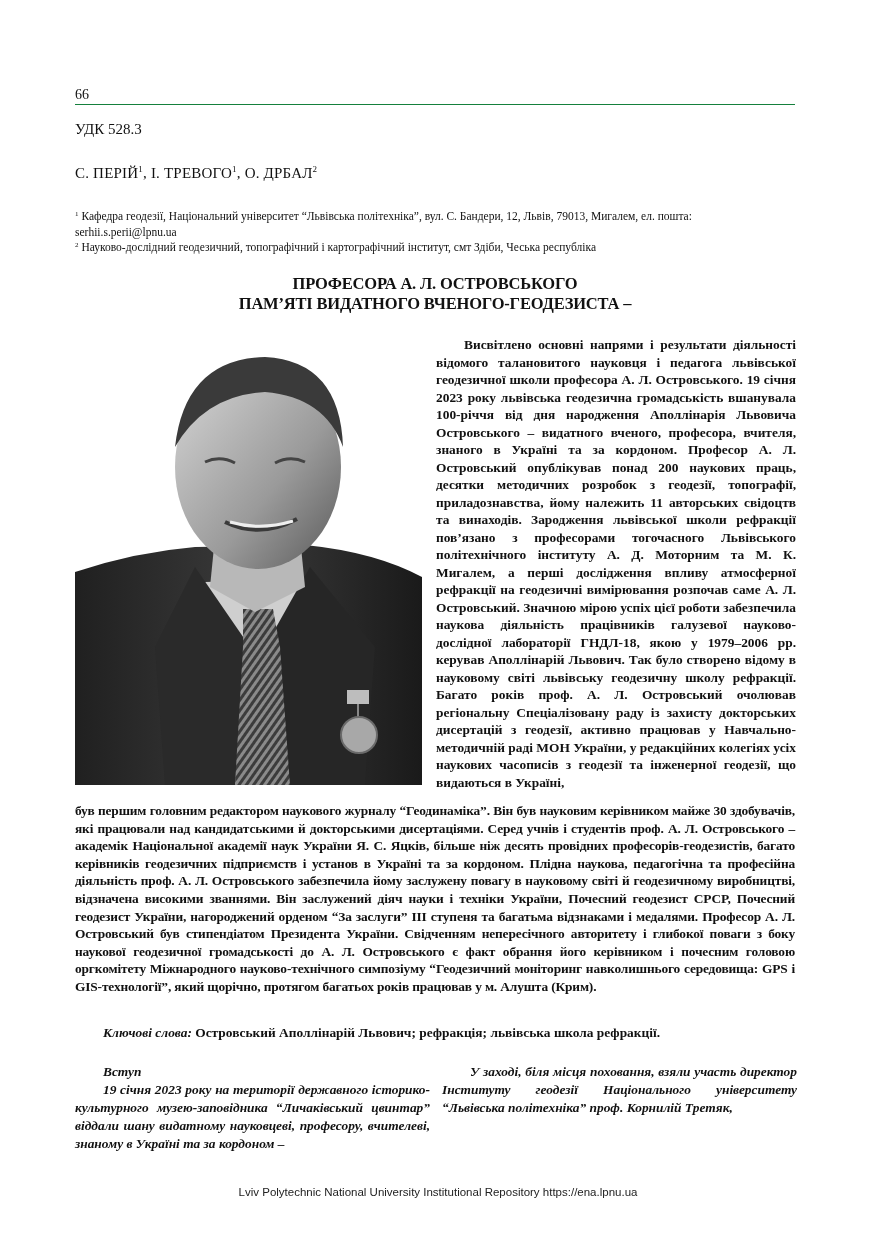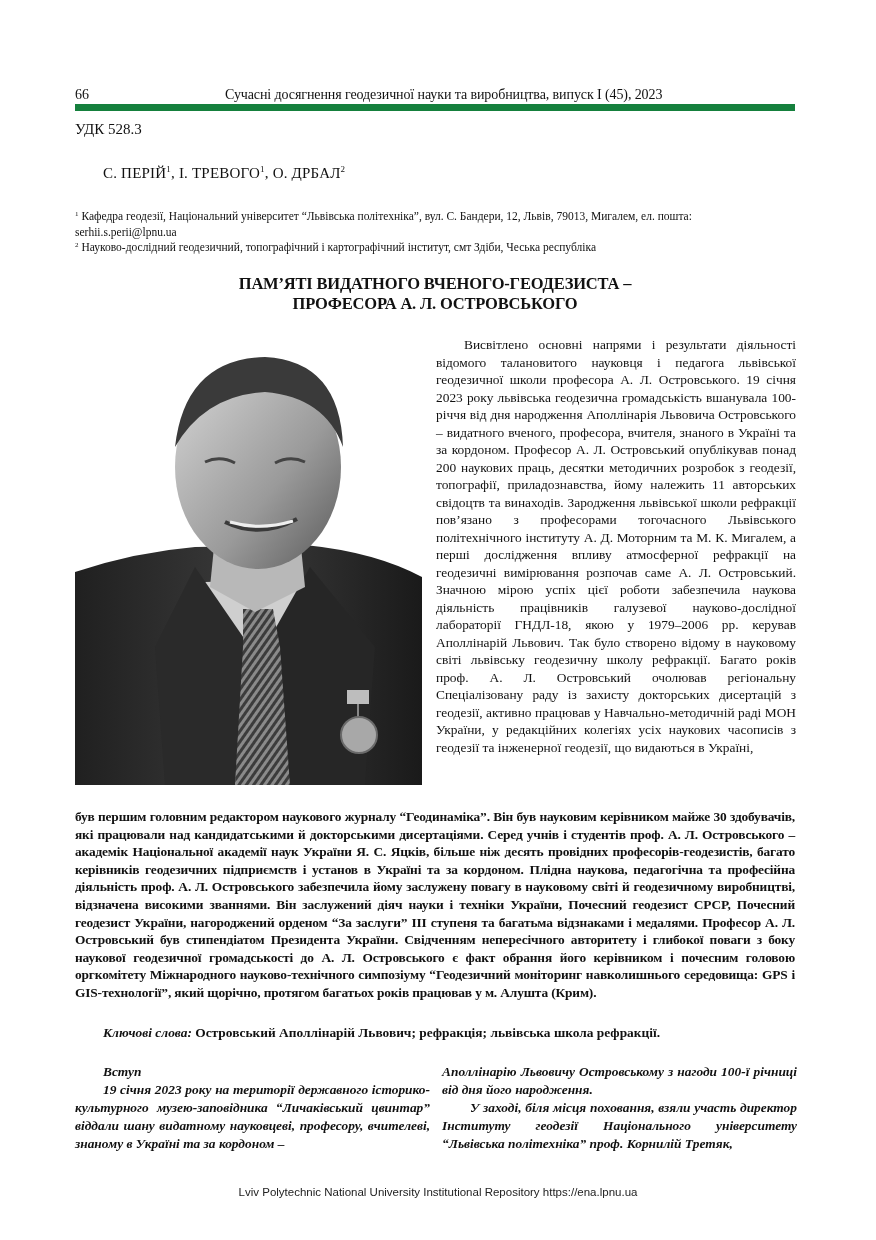--- a/index.html
+++ b/index.html
@@ -2,55 +2,54 @@
 <html><head>
   <meta charset="utf-8">
   <style>
     html, body { margin: 0; padding: 0; background: #ffffff; }
     body { width: 876px; height: 1240px; position: relative; overflow: hidden; color: #111; }
     .serif { font-family: "Liberation Serif", "DejaVu Serif", serif; }
     .sans { font-family: "Liberation Sans", "DejaVu Sans", sans-serif; }
 
     .running-head {
       position: absolute; left: 75px; top: 86px; width: 720px; height: 18px;
-      border-bottom: 7px solid #15803d; font-size: 14px; line-height: 16px;
+      border-bottom: 1px solid #15803d; font-size: 14px; line-height: 16px;
     }
     .running-head .pno { position: absolute; left: 0; top: 1px; }
     .running-head .jt { position: absolute; left: 150px; top: 1px; letter-spacing: -0.1px; }
 
     .udk { position: absolute; left: 75px; top: 121px; font-size: 15px; font-weight: normal; }
-    .authors { position: absolute; left: 75px; top: 164px; font-size: 15px; letter-spacing: 0.2px; margin-left: 28px; }
+    .authors { position: absolute; left: 75px; top: 164px; font-size: 15px; letter-spacing: 0.2px; }
     .authors sup { font-size: 9px; vertical-align: 6px; }
 
     .affil { position: absolute; left: 75px; width: 720px; font-size: 11.5px; line-height: 16px; }
     .affil sup { font-size: 7px; vertical-align: 4px; }
     .affil1 { top: 206px; }
     .affil2 { top: 237px; }
 
     .title {
       position: absolute; left: 75px; top: 274px; width: 720px; text-align: center;
       font-size: 16.5px; font-weight: bold; line-height: 20px; letter-spacing: -0.2px;
     }
 
     .photo {
       position: absolute; left: 75px; top: 347px; width: 347px; height: 438px;
       background: #fff; overflow: hidden;
     }
     .photo svg { width: 100%; height: 100%; display: block; }
 
     .abstract-right {
       position: absolute; left: 436px; top: 336px; width: 360px;
-      font-size: 13.4px; line-height: 17.5px; font-weight: normal; text-align: justify;
+      font-size: 13.4px; line-height: 17.5px; font-weight: bold; text-align: justify;
     }
     .abstract-right p { margin: 0; text-indent: 28px; }
     .abstract-full {
       position: absolute; left: 75px; top: 802px; width: 720px;
       font-size: 13.4px; line-height: 17.6px; font-weight: bold; text-align: justify;
       letter-spacing: -0.15px;
-      margin-top: 6px;
     }
     .abstract-full p { margin: 0; }
     .keywords {
       position: absolute; left: 103px; top: 1025px; font-size: 13.4px; font-weight: bold;
     }
     .keywords .kl { font-style: italic; }
 
     .col { position: absolute; top: 1063px; width: 355px; font-size: 13.4px; line-height: 18px; font-weight: bold; text-align: justify; }
     .col p { margin: 0; font-style: italic; }
     .col-left { left: 75px; }
@@ -61,43 +60,42 @@
     .footer {
       position: absolute; left: 0; top: 1186px; width: 876px; text-align: center;
       font-size: 11.5px; color: #222;
     }
   </style>
 </head>
 <body>
 
 <div class="running-head serif">
   <span class="pno">66</span>
-  <span class="jt">Сучасні досягнення геодезичної науки та виробництва, випуск I (45), 2023</span>
 </div>
 
 <div class="udk serif">УДК 528.3</div>
 
 <div class="authors serif">
   <span>С. ПЕРІЙ</span><sup>1</sup>,
   <span>І. ТРЕВОГО</span><sup>1</sup>,
   <span>О. ДРБАЛ</span><sup>2</sup>
 </div>
 
 <div class="affil affil1 serif">
   <sup>1</sup>
   <span>Кафедра геодезії, Національний університет “Львівська політехніка”, вул. С. Бандери, 12, Львів, 79013, Мигалем, ел. пошта: serhii.s.perii@lpnu.ua</span>
 </div>
 <div class="affil affil2 serif">
   <sup>2</sup>
   <span>Науково-дослідний геодезичний, топографічний і картографічний інститут, смт Здіби, Чеська республіка</span>
 </div>
 
 <div class="title serif">
+  <div>ПРОФЕСОРА А. Л. ОСТРОВСЬКОГО</div>
   <div>ПАМ’ЯТІ ВИДАТНОГО ВЧЕНОГО-ГЕОДЕЗИСТА –</div>
-  <div>ПРОФЕСОРА А. Л. ОСТРОВСЬКОГО</div>
 </div>
 
 <div class="photo">
   <svg viewBox="0 0 347 438" preserveAspectRatio="none">
     <defs>
       <linearGradient id="faceG" x1="0" y1="0" x2="1" y2="1">
         <stop offset="0" stop-color="#d8d8d8"></stop>
         <stop offset="0.6" stop-color="#9a9a9a"></stop>
         <stop offset="1" stop-color="#5a5a5a"></stop>
       </linearGradient>
@@ -151,17 +149,16 @@
 <div class="keywords serif">
   <span class="kl">Ключові слова:</span><span> Островський Аполлінарій Львович; рефракція;  львівська школа рефракції.</span>
 </div>
 
 <div class="col col-left serif">
   <p class="section-head">Вступ</p>
   <p class="indent">19 січня 2023 року на території державного історико-культурного музею-заповідника “Личаківський цвинтар” віддали шану видатному науковцеві, професору, вчителеві, знаному в Україні та за кордоном –</p>
 </div>
 
 <div class="col col-right serif">
-  <p>Аполлінарію Львовичу Островському з нагоди 100-ї річниці від дня його народження.</p>
   <p class="indent">У заході, біля місця поховання, взяли участь директор Інституту геодезії Національного університету “Львівська політехніка” проф. Корнилій Третяк,</p>
 </div>
 
 <div class="footer sans">Lviv Polytechnic National University Institutional Repository https://ena.lpnu.ua</div>
 
 </body></html>

